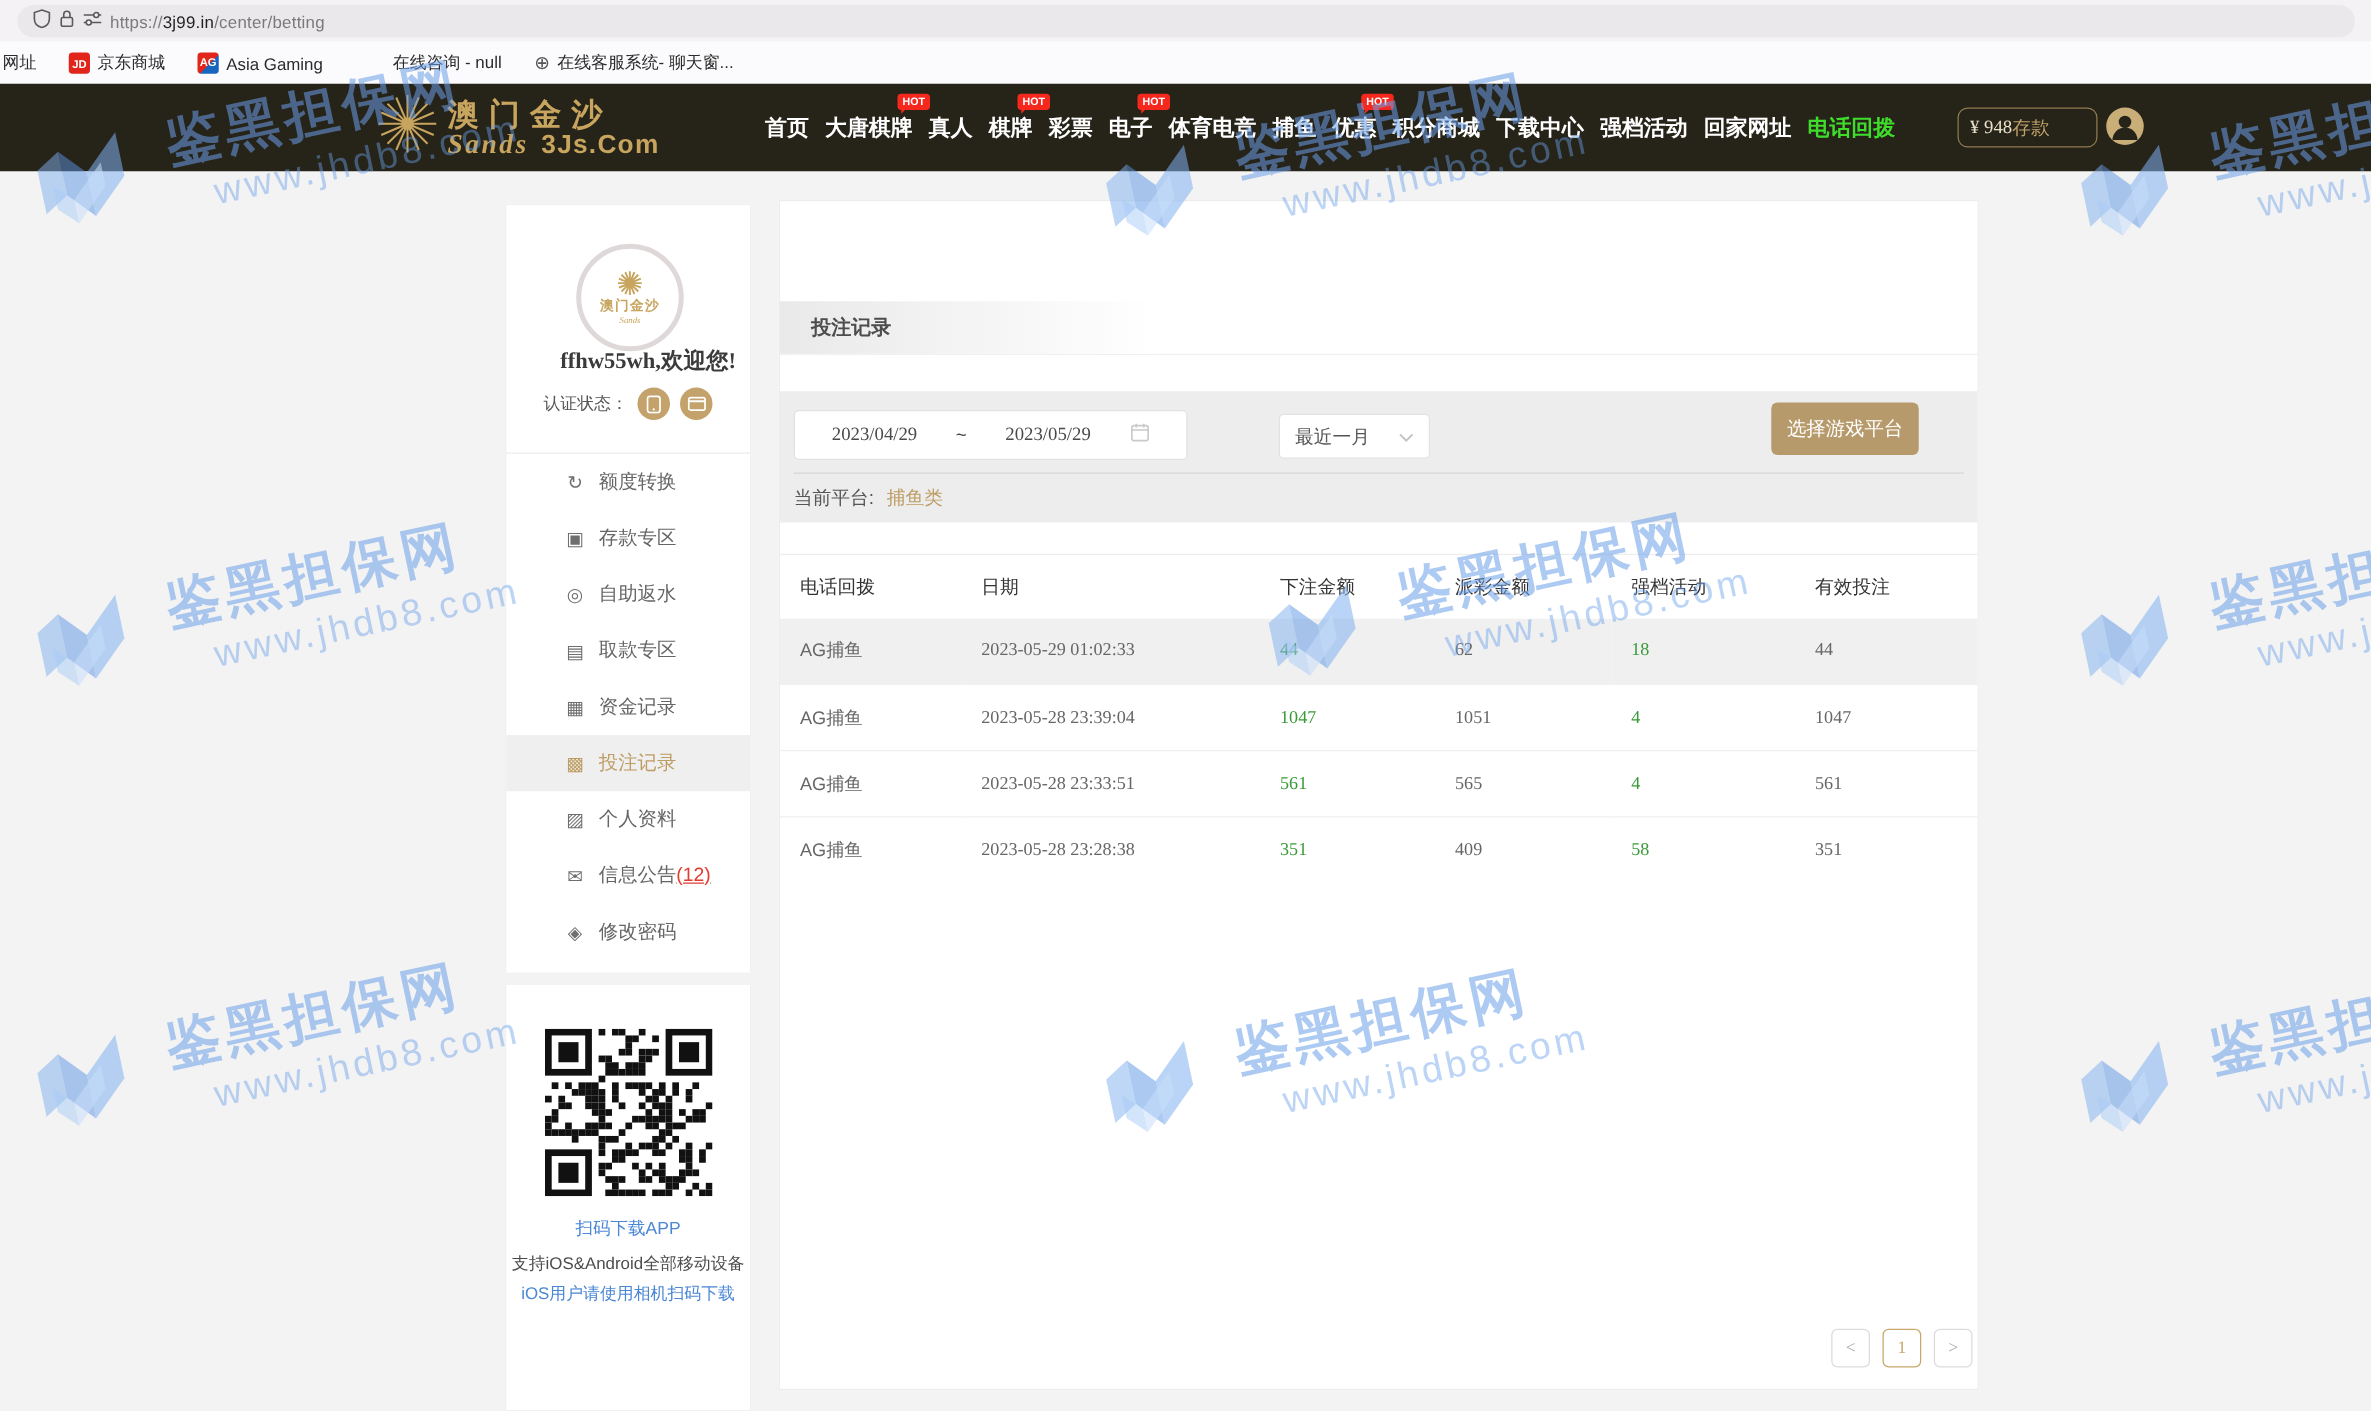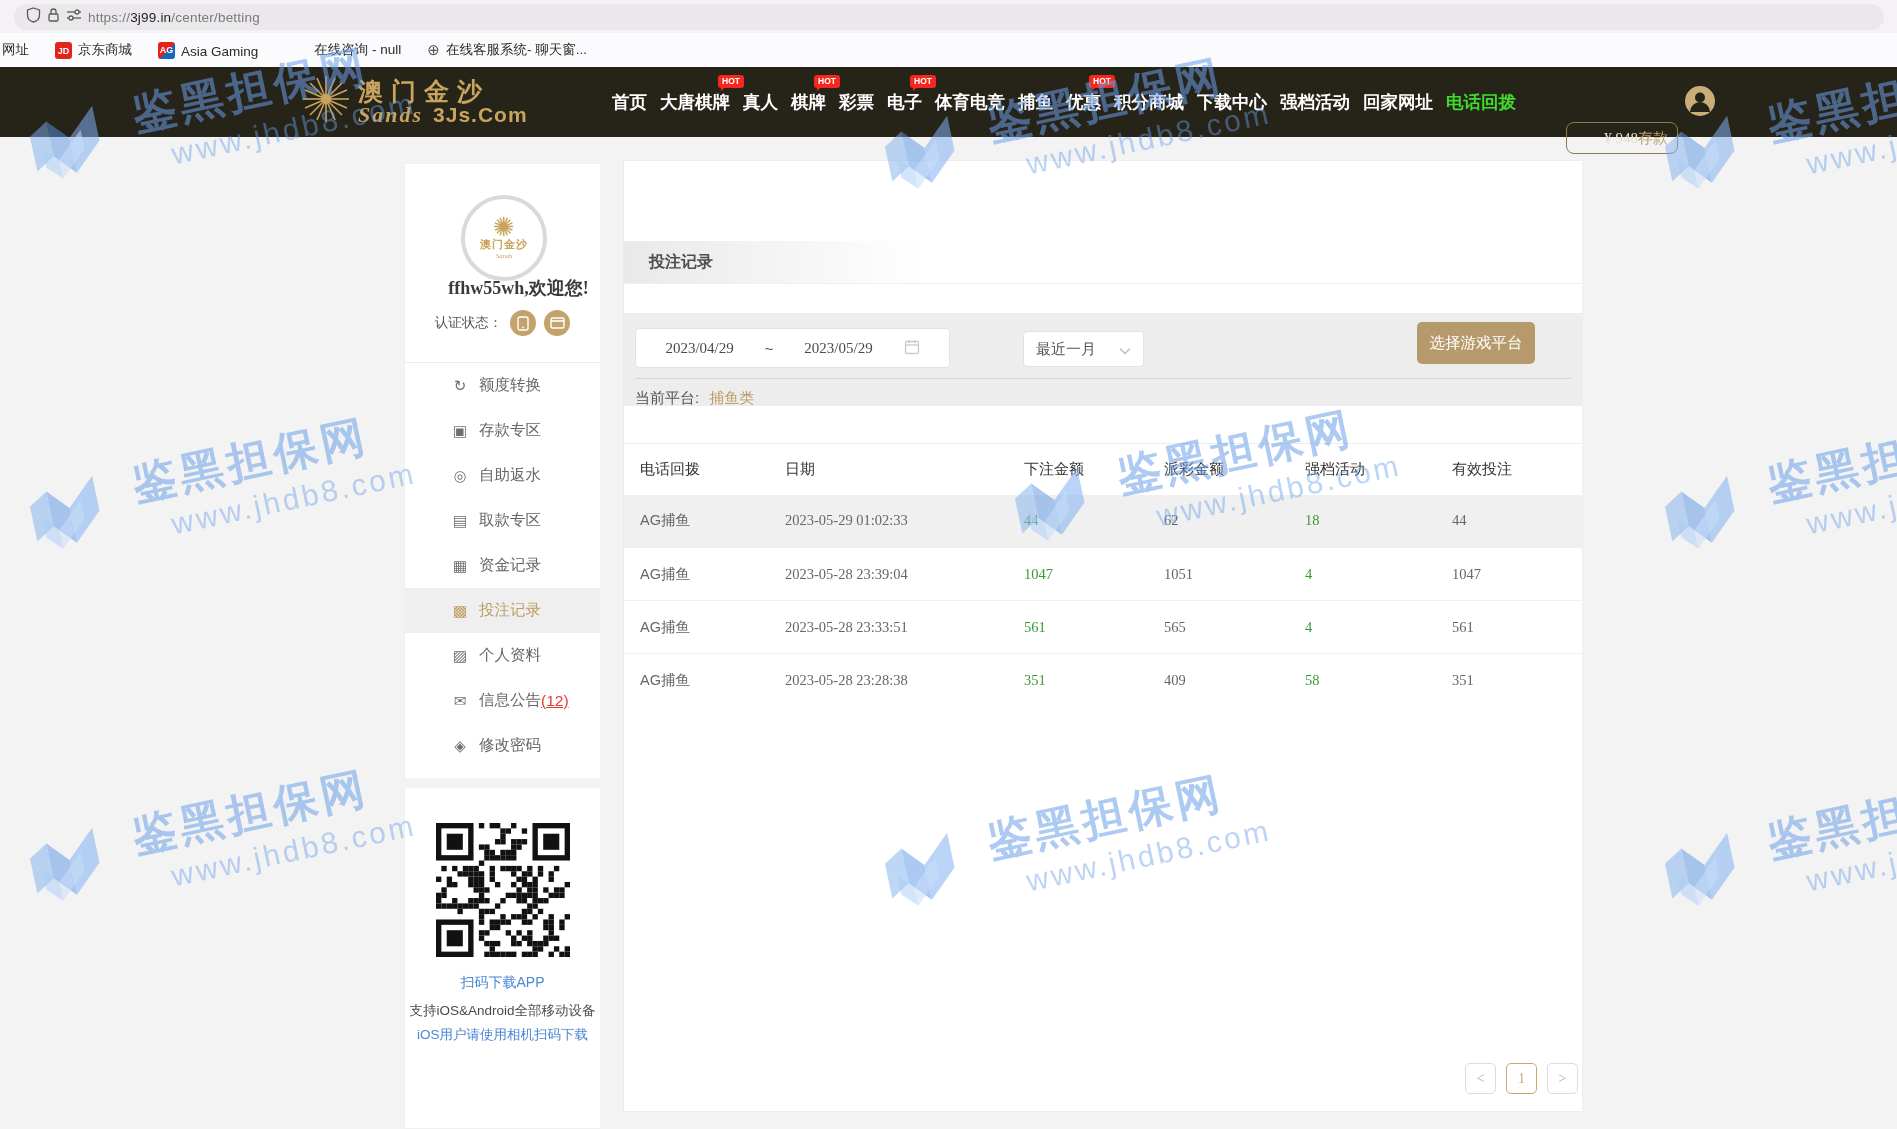--- a/index.html
+++ b/index.html
@@ -33,21 +33,21 @@
   .logo-sub .script { font-family:"Liberation Serif","DejaVu Serif",serif; font-style:italic; font-weight:bold;
     font-size:22px; letter-spacing:2px; }
   .logo-sub .site { font-size:21px; font-weight:bold; letter-spacing:1px; }
   .nav { position:absolute; left:612px; top:0; height:70px; display:flex; align-items:center; gap:13px; }
   .nav-item { position:relative; color:#ffffff; font-size:17.5px; font-weight:bold; cursor:pointer; white-space:nowrap; }
   .nav-item.green { color:#3fdc2b; }
   .hot { position:absolute; top:-15px; right:-14px; background:#f6281e; color:#fff; font-size:8.5px; font-weight:bold;
     padding:1px 4px; border-radius:3px; line-height:1.3; }
   .hot:after { content:""; position:absolute; left:3px; bottom:-3px; border:3px solid transparent; border-top-color:#f6281e; border-left-color:#f6281e; }
   .balance { position:absolute; left:1566px; top:19px; width:112px; height:32px; border:1px solid #8f7b4e; border-radius:8px;
-    display:flex; align-items:center; justify-content:flex-end; padding:0 9px;margin-top:36px; }
+    display:flex; align-items:center; justify-content:flex-start; padding:0 9px; }
   .balance .amt { color:#e9e0cb; font-size:15px; }
   .balance .dep { color:#bfa269; font-size:15px; cursor:pointer; }
   .useric { position:absolute; left:1684px; top:18px; cursor:pointer; }
 
   
   .sidebar { position:absolute; left:404px; top:163px; width:197px; height:966px; background:#fff; border:1px solid #f0f0f0; }
   .avatar { position:absolute; left:56px; top:31px; width:86px; height:86px; border-radius:50%;
     border:4px solid #ded8d8; display:flex; flex-direction:column; align-items:center; justify-content:center; color:#c8a55e; }
   .avatar .a1 { font-size:26px; line-height:20px; }
   .avatar .a2 { font-size:11px; font-weight:bold; letter-spacing:1px; font-family:"Liberation Serif","DejaVu Serif",serif; }
@@ -76,21 +76,21 @@
   .announce { position:absolute; left:0; top:0; width:958px; height:50px; background:#f5f5f5;
     display:flex; align-items:center; }
   .spk { width:36px; height:36px; border-radius:50%; background:#c9a86d; margin-left:10px;
     display:flex; align-items:center; justify-content:center; flex:0 0 auto; }
   .annc-txt { margin-left:20px; font-size:15px; color:#6d6d6d; white-space:nowrap; overflow:hidden; }
   .sect-title { position:absolute; left:0; top:80px; width:958px; height:43px; border-bottom:1px solid #f0f0f0;
     display:flex; align-items:center; }
   .sect-title:before { content:""; position:absolute; left:0; top:0; width:300px; height:100%;
     background:linear-gradient(to right,#e9e9e9,#ffffff); }
   .sect-title span { position:relative; margin-left:25px; font-size:16px; font-weight:bold; color:#4d4d4d; }
-  .filterbar { position:absolute; left:0; top:152px; width:958px; height:93px; background:#ededed; }
+  .filterbar { position:absolute; left:0; top:152px; width:958px; height:105px; background:#ededed; }
   .daterange { position:absolute; left:11px; top:15px; width:315px; height:40px; background:#fff;
     border:1px solid #e2e2e2; border-radius:4px; display:flex; align-items:center; justify-content:space-around; padding:0 14px;
     font-size:15px; color:#4a4a4a; cursor:text; }
   .rangesel { position:absolute; left:399px; top:18px; width:121px; height:36px; background:#fff;
     border:1px solid #e2e2e2; border-radius:4px; display:flex; align-items:center; justify-content:space-between;
     padding:0 12px; font-size:15px; color:#555; cursor:pointer; }
   .btn-platform { position:absolute; left:793px; top:9px; width:118px; height:42px; background:#b79a6b; border:none;
     border-radius:5px; color:#fff; font-size:15.5px; cursor:pointer; }
   .filterdiv { position:absolute; left:11px; top:65px; width:936px; border-top:1px solid #d6d6d6; }
   .curplat { position:absolute; left:11px; top:76px; font-size:15px; color:#555; }

